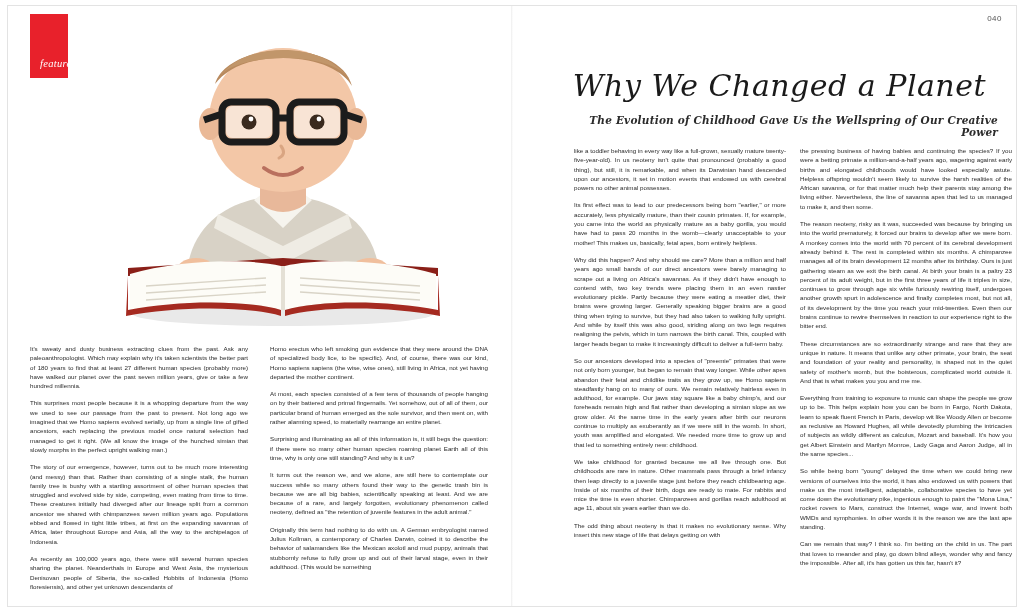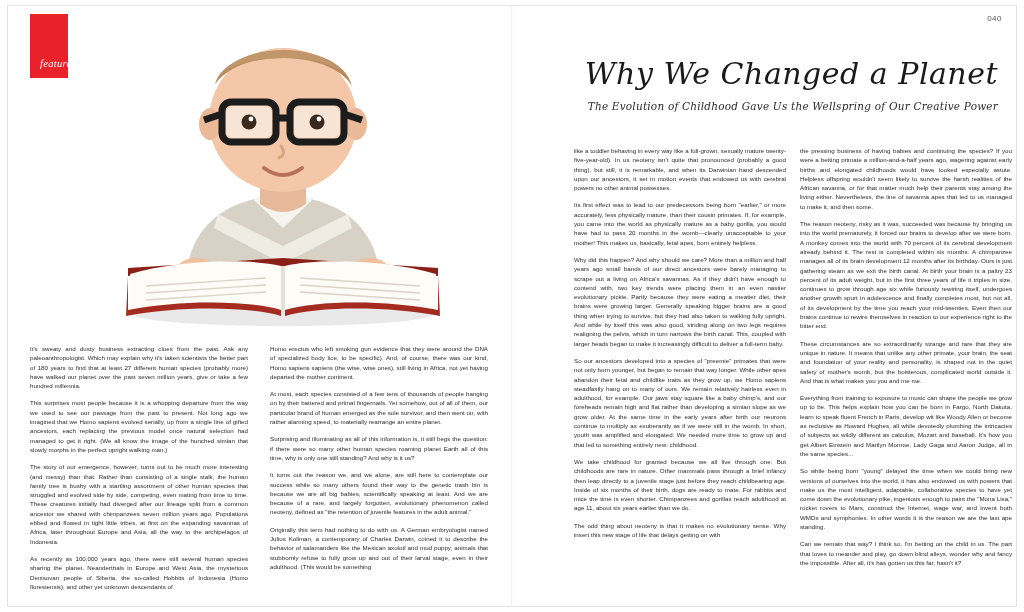--- a/index.html
+++ b/index.html
@@ -69,33 +69,33 @@
 
   
   .headline {
     position: absolute;
     right: 18px;
     top: 52px;
     width: 440px;
     text-align: right;
   }
   .headline h1 {
-    margin: 0;
+    margin: 12px;
     font-family: "DejaVu Serif", serif;
     font-weight: normal;
     font-style: italic;
     font-size: 30px;
     letter-spacing: 0.5px;
     color: #1a1a1a;
     line-height: 1.05;
   }
   .headline h2 {
     margin: 10px 0 0 0;
     font-family: "DejaVu Serif", serif;
-    font-weight: normal;
+    font-weight: bold;
     font-style: italic;
     font-size: 10.5px;
     color: #2b2b2b;
     letter-spacing: 0.2px;
   }
 
   
   .col {
     position: absolute;
     font-size: 6.2px;

